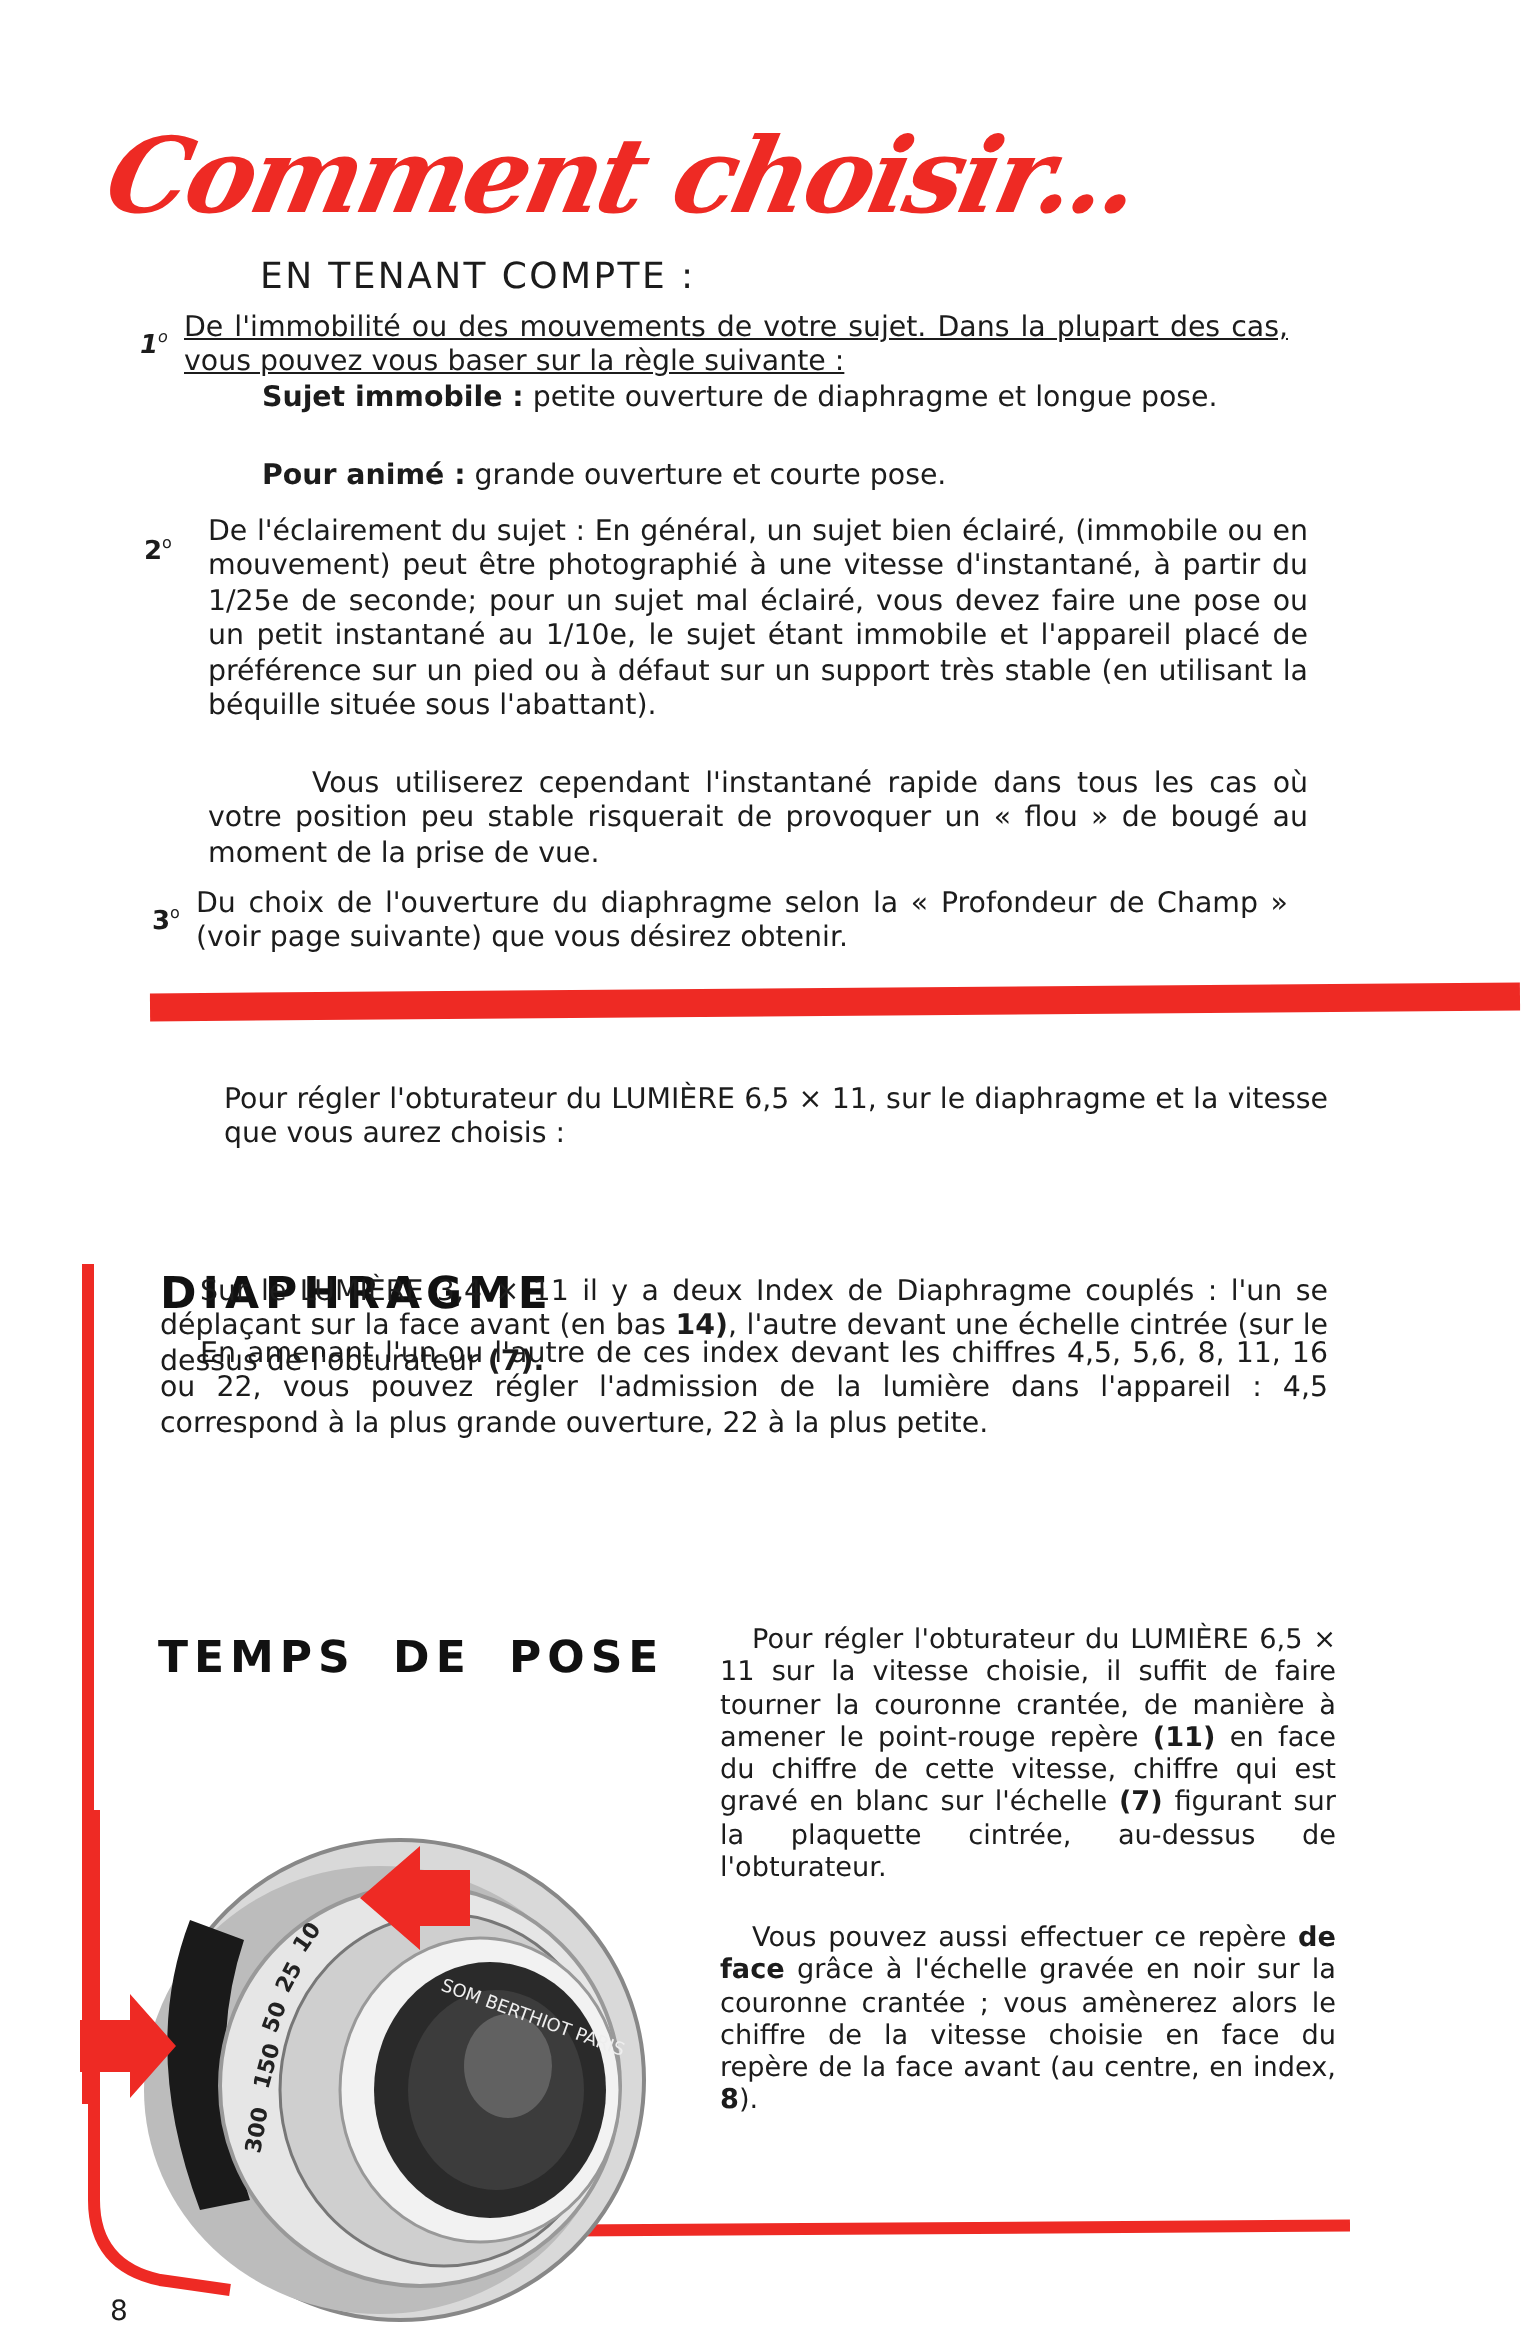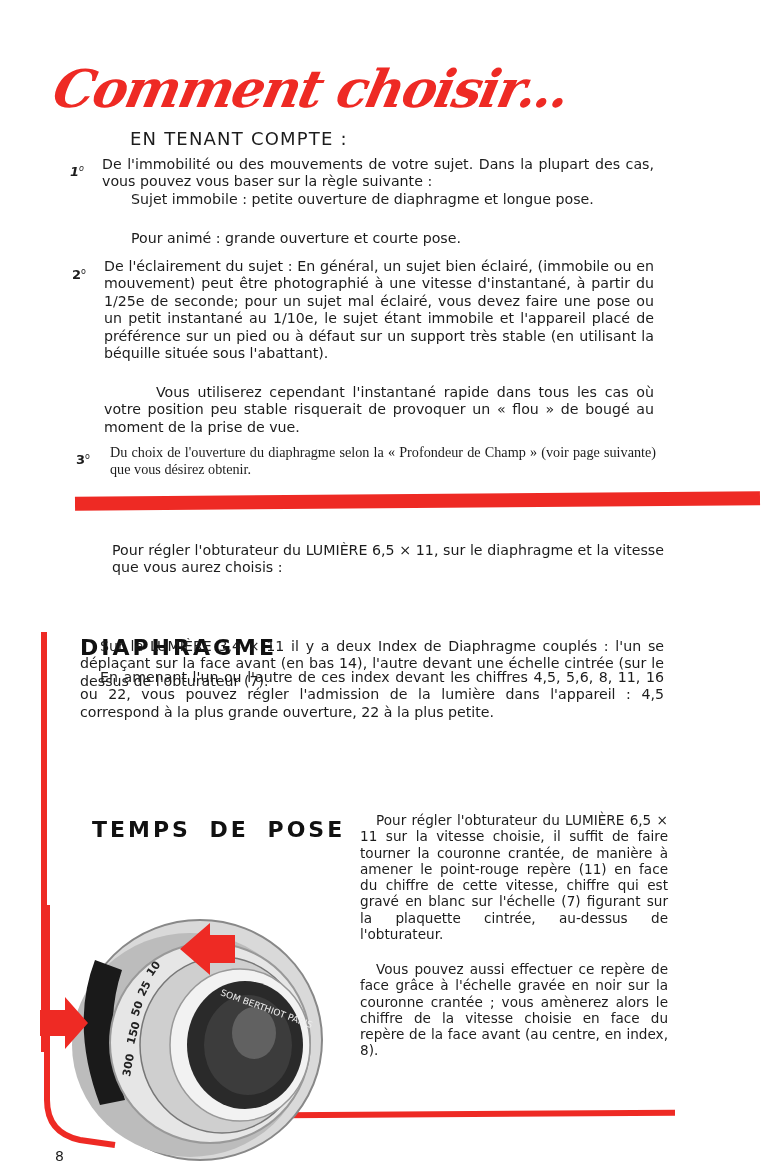--- a/index.html
+++ b/index.html
@@ -11,21 +11,21 @@
     font-family: "DejaVu Serif", serif; font-style: italic; font-weight: bold;
     font-size: 52px; color: #ee2a24; letter-spacing: -2px;
     transform: skewX(-12deg); transform-origin: left bottom;
   }
   .subtitle {
     position: absolute; left: 130px; top: 128px;
     font-size: 18px; letter-spacing: 1.2px;
   }
 
   .para { position: absolute; font-size: 14.2px; line-height: 17.4px; }
-  .para b { font-weight: normal; }
+  .para b { font-weight: bold; }
   .num { position: absolute; font-weight: bold; font-size: 13px; }
   .num sup { font-size: 8px; font-weight: normal; }
 
   .just { text-align: justify; }
   .indent { text-indent: 52px; }
 
   .redbar {
     position: absolute; background: #ee2a24;
   }
 
@@ -36,42 +36,42 @@
   .lens-wrap { position: absolute; left: 40px; top: 905px; width: 300px; height: 260px; }
   .pagenum { position: absolute; left: 55px; top: 1148px; font-size: 14px; }
 </style>
 </head>
 <body>
 
 <div class="title">Comment choisir...</div>
 <div class="subtitle">EN TENANT COMPTE :</div>
 
 <div class="num" style="left:70px; top:164px;font-style:italic;"><span>1</span><sup>o</sup></div>
-<div class="para just" style="left:102px; top:156px; width:552px;">De l'immobilité ou des mouvements de votre sujet. Dans la plupart des cas, vous pouvez vous baser sur la règle suivante :</div>
+<div class="para just" style="left:92px; top:156px; width:552px;text-decoration:underline;">De l'immobilité ou des mouvements de votre sujet. Dans la plupart des cas, vous pouvez vous baser sur la règle suivante :</div>
 <div class="para just" style="left:131px; top:191px; width:523px;"><b>Sujet immobile :</b><span> petite ouverture de diaphragme et longue pose.</span></div>
 <div class="para" style="left:131px; top:230px; width:523px;"><b>Pour animé :</b><span> grande ouverture et courte pose.</span></div>
 
 <div class="num" style="left:72px; top:267px;"><span>2</span><sup>o</sup></div>
 <div class="para just" style="left:104px; top:258px; width:550px;">De l'éclairement du sujet : En général, un sujet bien éclairé, (immobile ou en mouvement) peut être photographié à une vitesse d'instantané, à partir du 1/25e de seconde; pour un sujet mal éclairé, vous devez faire une pose ou un petit instantané au 1/10e, le sujet étant immobile et l'appareil placé de préférence sur un pied ou à défaut sur un support très stable (en utilisant la béquille située sous l'abattant).</div>
 <div class="para just indent" style="left:104px; top:384px; width:550px;">Vous utiliserez cependant l'instantané rapide dans tous les cas où votre position peu stable risquerait de provoquer un « flou » de bougé au moment de la prise de vue.</div>
 
 <div class="num" style="left:76px; top:452px;"><span>3</span><sup>o</sup></div>
-<div class="para just" style="left:110px; top:444px; width:546px;font-family:Liberation Serif, serif;">Du choix de l'ouverture du diaphragme selon la « Profondeur de Champ » (voir page suivante) que vous désirez obtenir.</div>
+<div class="para just" style="left:98px; top:444px; width:546px;">Du choix de l'ouverture du diaphragme selon la « Profondeur de Champ » (voir page suivante) que vous désirez obtenir.</div>
 
 <div class="redbar" style="left:75px; top:494px; width:685px; height:14px; transform:rotate(-0.45deg);"></div>
 
 <div class="para just" style="left:112px; top:542px; width:552px;">Pour régler l'obturateur du LUMIÈRE 6,5 × 11, sur le diaphragme et la vitesse que vous aurez choisis :</div>
 
 <div class="h2" style="left:80px; top:604px;">DIAPHRAGME</div>
 <div class="redbar" style="left:41px; top:632px; width:6px; height:420px;"></div>
 
 <div class="para just indent" style="left:80px; top:638px; width:584px; text-indent:20px;"><span>Sur le LUMIÈRE 3,4 × 11 il y a deux Index de Diaphragme couplés : l'un se déplaçant sur la face avant (en bas </span><b>14)</b><span>, l'autre devant une échelle cintrée (sur le dessus de l'obturateur </span><b>(7).</b></div>
 <div class="para just" style="left:80px; top:669px; width:584px; text-indent:20px;">En amenant l'un ou l'autre de ces index devant les chiffres 4,5, 5,6, 8, 11, 16 ou 22, vous pouvez régler l'admission de la lumière dans l'appareil : 4,5 correspond à la plus grande ouverture, 22 à la plus petite.</div>
 
-<div class="h2" style="left:92px; top:786px; word-spacing:8px;">TEMPS DE POSE</div>
+<div class="h2" style="left:79px; top:786px; word-spacing:8px;">TEMPS DE POSE</div>
 
 <div class="para just" style="left:360px; top:812px; width:308px; text-indent:16px; font-size:13.6px; line-height:16.3px;"><span>Pour régler l'obturateur du LUMIÈRE 6,5 × 11 sur la vitesse choisie, il suffit de faire tourner la couronne crantée, de manière à amener le point-rouge repère </span><b>(11)</b><span> en face du chiffre de cette vitesse, chiffre qui est gravé en blanc sur l'échelle </span><b>(7)</b><span> figurant sur la plaquette cintrée, au-dessus de l'obturateur.</span></div>
 <div class="para just" style="left:360px; top:961px; width:308px; text-indent:16px; font-size:13.6px; line-height:16.3px;"><span>Vous pouvez aussi effectuer ce repère </span><b>de face</b><span> grâce à l'échelle gravée en noir sur la couronne crantée ; vous amènerez alors le chiffre de la vitesse choisie en face du repère de la face avant (au centre, en index, </span><b>8</b><span>).</span></div>
 
 <div class="redbar" style="left:285px; top:1111px; width:390px; height:6px; transform:rotate(-0.35deg);"></div>
 
 <div class="lens-wrap">
   <svg width="300" height="260" viewBox="0 0 300 260">
 
     <path d="M7 0 L7 195 Q7 228 40 235 L75 240" stroke="#ee2a24" stroke-width="6" fill="none"></path>

